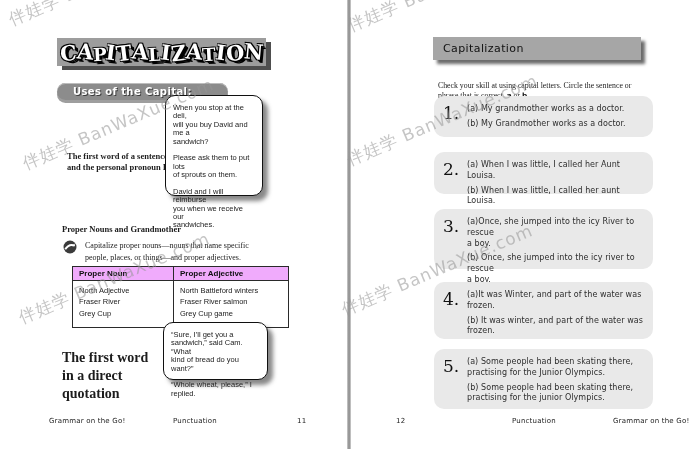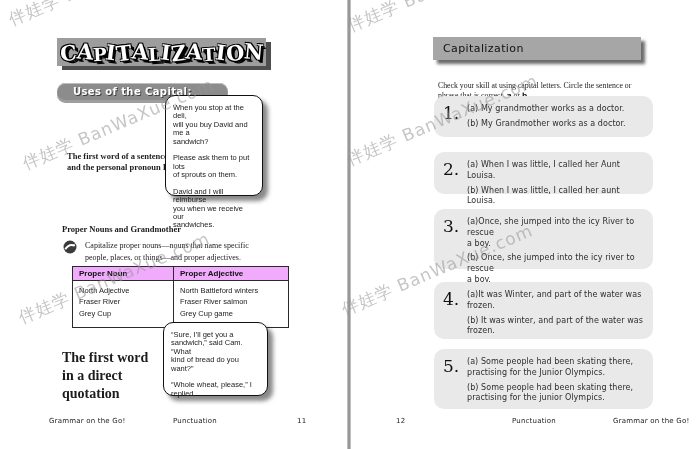--- a/index.html
+++ b/index.html
@@ -53,21 +53,21 @@
   .h-proper{left:62px;top:224px;font-size:8.5px;}
   .h-quote{left:62px;top:349px;width:100px;font-size:14px;line-height:1.3;}
 
   .speech{
     background:#fff;border:1.6px solid #101010;border-radius:10px;
     box-shadow:5px 5px 4px rgba(40,40,40,0.55);
     font-family:"Liberation Sans",sans-serif;font-size:7.5px;line-height:1.12;
     color:#222;padding:8px 7px;box-sizing:border-box;
   }
   .speech1{left:165px;top:95px;width:98px;height:101px;}
-  .speech2{left:163px;top:322px;width:105px;height:74px;}
+  .speech2{left:163px;top:322px;width:105px;height:58px;}
 
   .bullet-icon{left:63px;top:240px;width:14px;height:14px;}
   .bullet-text{
     left:85px;top:240px;width:172px;
     font-family:"Liberation Serif",serif;font-size:8px;line-height:1.45;color:#1c1c1c;
   }
 
   .gtable{
     left:72px;top:266px;width:190px;border-collapse:collapse;table-layout:fixed;
   }

